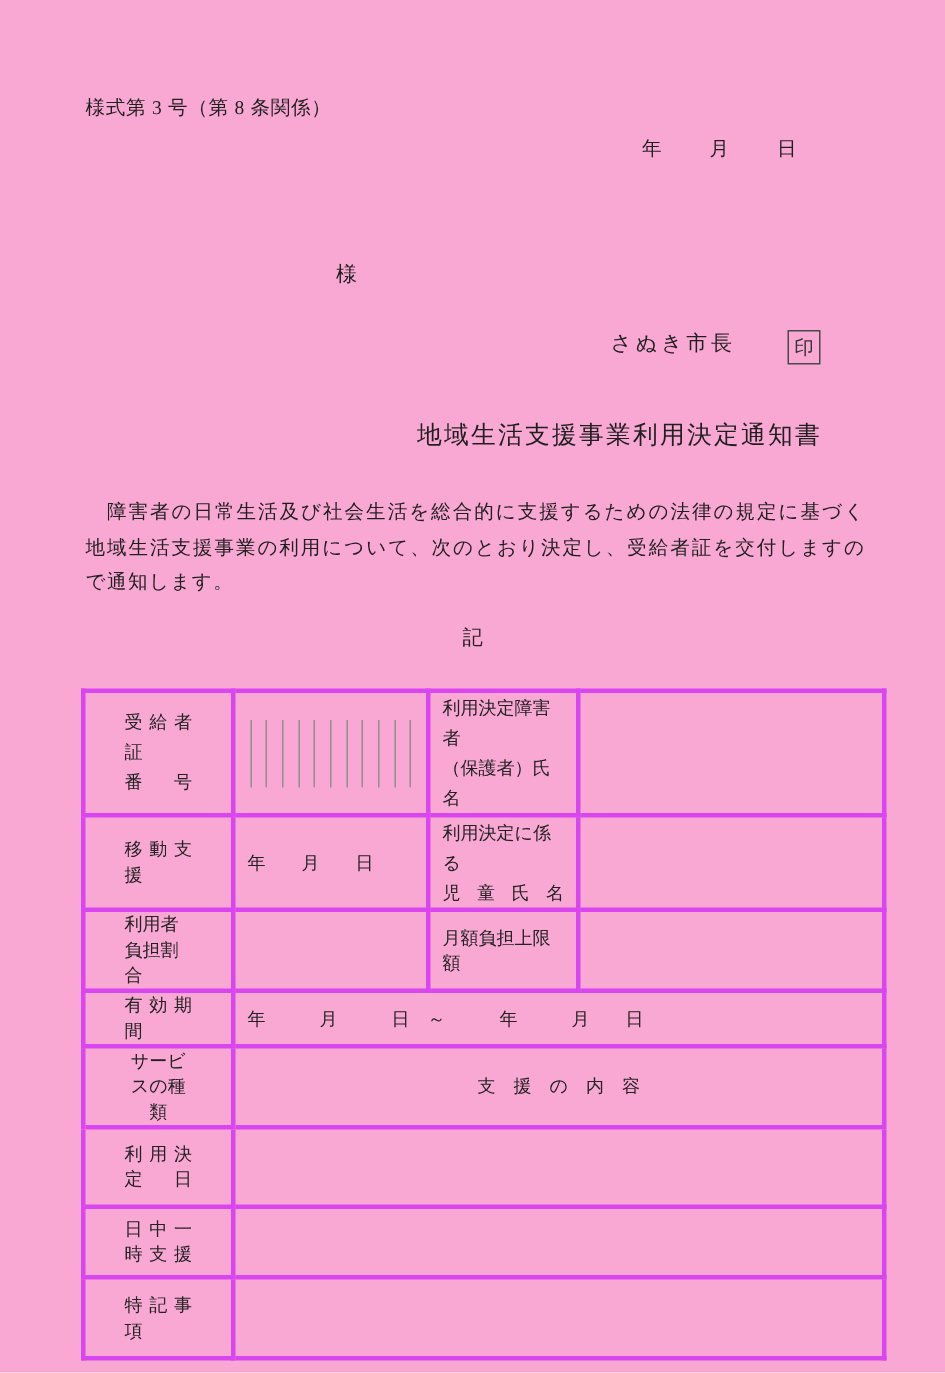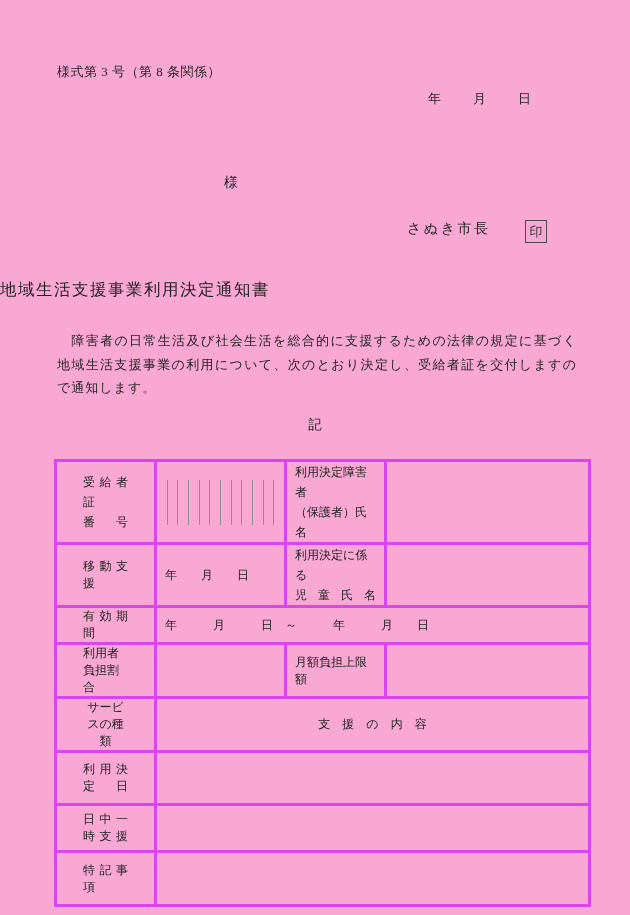--- a/index.html
+++ b/index.html
@@ -13,37 +13,37 @@
 
   .form-number { left:57px; top:63px; font-size:13px; letter-spacing:.5px; }
   .date-line   { left:428px; top:90px; font-size:13px; letter-spacing:2px; }
   .addressee   { left:224px; top:174px; font-size:14px; }
   .issuer      { left:407px; top:220px; font-size:14px; letter-spacing:2.5px; }
   .seal {
     left:525px; top:220px; width:20px; height:21px;
     border:1.5px solid #4a4a4a; display:flex; align-items:center; justify-content:center;
     font-size:13px; color:#333;
   }
-  .doc-title { left:0; top:279px; width:548px; text-align:left;
+  .doc-title { left:0; top:279px; width:548px; text-align:right;
                font-size:16.5px; letter-spacing:1.5px; white-space:normal; }
   .body-par  { left:57px; top:329px; width:520px; font-size:13px; line-height:23.5px;
                letter-spacing:1px; text-align:justify; white-space:normal; }
   .ki        { left:0; top:416px; width:630px; text-align:center; font-size:13.5px; }
 
   table.main {
     position:absolute; left:54px; top:459px;
     border-collapse:collapse; table-layout:fixed;
     border:2px solid #1b1b1b;
   }
   table.main td {
     border:3px solid #d946ef; vertical-align:middle;
     font-size:12px; color:#222; padding:0 8px;
     overflow:hidden;
   }
-  .lbl  { padding:0 26px !important; }
+  .lbl  { padding:0 26px !important;font-family:Liberation Mono, monospace; }
   .jl   { text-align:justify; text-align-last:justify; }
   .two-line div { line-height:20px; }
   tr.thick td { border-bottom:2px solid #3d3d3d; }
 
   .digit-cell { padding:0 !important; }
   .digits { display:flex; height:45px; }
   .dbox { flex:1; border-right:1px solid #8f8f8f; }
   .dbox:last-child { border-right:none; }
 
   .center { text-align:center; }
@@ -109,32 +109,32 @@
         <div class="jl">移動支援</div>
       </td>
       <td class="date-val">年　　月　　日</td>
       <td class="two-line">
         <div>利用決定に係る</div>
         <div class="jl">児童氏名</div>
       </td>
       <td></td>
     </tr>
 
+    <tr style="height:36px">
+      <td class="lbl">利用者負担割合</td>
+      <td></td>
+      <td>月額負担上限額</td>
+      <td></td>
+    </tr>
+
     <tr style="height:29px">
       <td class="lbl">
         <div class="jl">有効期間</div>
       </td>
       <td colspan="3" class="validity-val">年　　　月　　　日　～　　　年　　　月　　日</td>
-    </tr>
-
-    <tr style="height:36px">
-      <td class="lbl">利用者負担割合</td>
-      <td></td>
-      <td>月額負担上限額</td>
-      <td></td>
     </tr>
 
     <tr class="thick" style="height:23px">
       <td class="lbl center">サービスの種類</td>
       <td colspan="3" class="center">支　援　の　内　容</td>
     </tr>
 
     <tr style="height:53px">
       <td class="lbl">
         <div class="jl">利用決定日</div>

